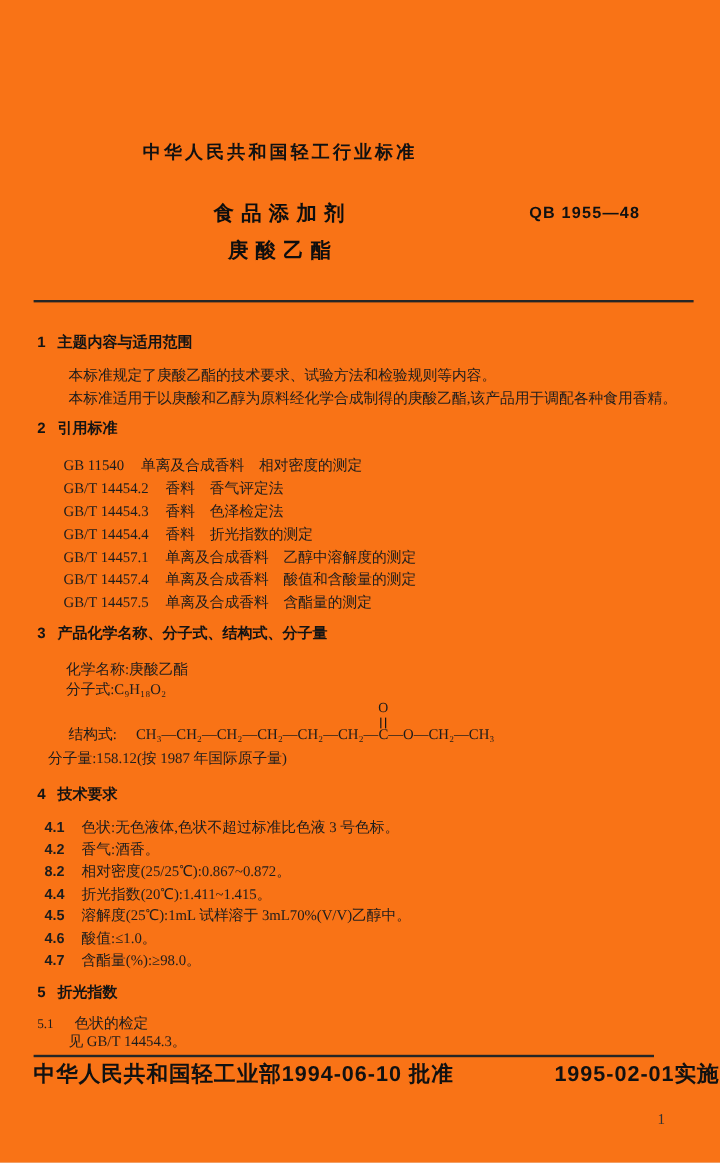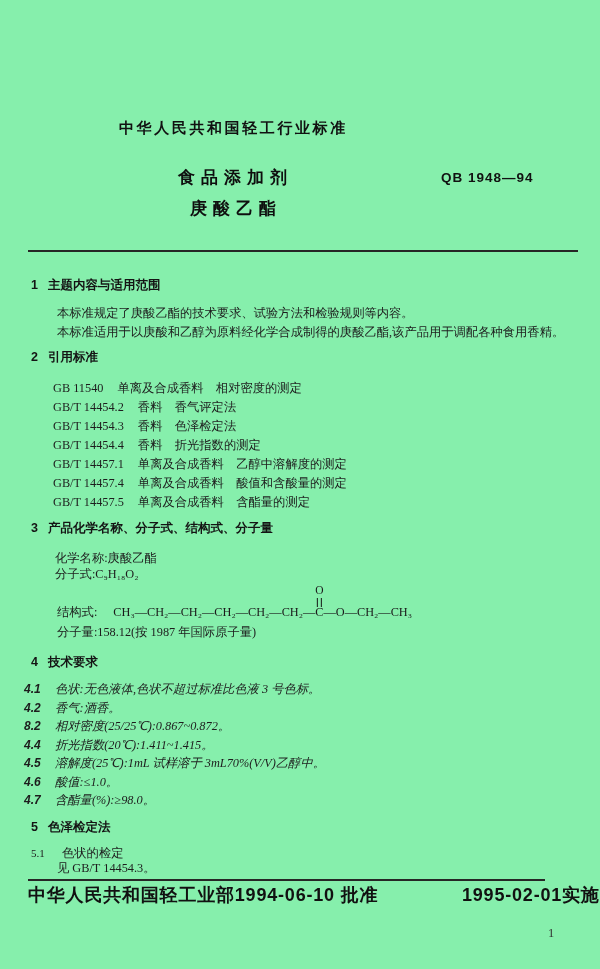--- a/index.html
+++ b/index.html
@@ -1,20 +1,20 @@
 <!DOCTYPE html>
 <html><head>
 <meta charset="utf-8">
 <style>
   html,body { margin:0; padding:0; background:#e8e8e8; }
   .page {
     position:relative;
     width:600px; height:969px;
     margin:0 auto;
-    background:#86efac;
+    background:#f97316;
     color:#1b1b1b;
     font-family:"Liberation Serif", serif;
     overflow:hidden;
   }
   .abs { position:absolute; white-space:nowrap; }
 
   
   .std-type {
     left:119px; top:119px;
     font-family:"Liberation Sans", sans-serif;
@@ -44,21 +44,21 @@
     color:#141414;
   }
   .sec-h .num { display:inline-block; min-width:17px; }
 
   
   .body-t { font-size:12.3px; line-height:14px; color:#1d1d1d; }
 
   .refs { left:53px; top:379px; font-size:12.3px; line-height:19px; color:#1d1d1d; }
   .ref-code { margin-right:14px; }
 
-  .reqs { left:24px; top:680px; font-size:12.3px; line-height:18.5px; color:#1d1d1d;font-style:italic; }
+  .reqs { left:37px; top:680px; font-size:12.3px; line-height:18.5px; color:#1d1d1d; }
   .req-num {
     display:inline-block; min-width:31px;
     font-family:"Liberation Sans", sans-serif; font-weight:bold; font-size:12px;
   }
 
   
   .formula-row { left:57px; top:605px; font-size:12.3px; line-height:15px; }
   .f-label { margin-right:16px; }
   .chem { font-family:Liberation Serif, serif; }
   .carbonyl { position:relative; display:inline-block; }
@@ -85,21 +85,21 @@
   .page-num { left:548px; top:926px; font-size:12.5px; line-height:14px; color:#333; }
 </style>
 </head>
 <body>
 
 <div class="page">
 
   <div class="abs std-type">中华人民共和国轻工行业标准</div>
   <div class="abs doc-title t1">食品添加剂</div>
   <div class="abs doc-title t2">庚酸乙酯</div>
-  <div class="abs std-code">QB 1948—94</div>
+  <div class="abs std-code">QB 1955—48</div>
   <div class="rule rule-top"></div>
 
   <div class="abs sec-h" style="left:31px; top:278px;">
     <span class="num">1</span><span>主题内容与适用范围</span>
   </div>
   <div class="abs body-t" style="left:57px; top:306px;">本标准规定了庚酸乙酯的技术要求、试验方法和检验规则等内容。</div>
   <div class="abs body-t" style="left:57px; top:325px;">本标准适用于以庚酸和乙醇为原料经化学合成制得的庚酸乙酯,该产品用于调配各种食用香精。</div>
 
   <div class="abs sec-h" style="left:31px; top:350px;">
     <span class="num">2</span><span>引用标准</span>
@@ -118,37 +118,37 @@
     <span class="num">3</span><span>产品化学名称、分子式、结构式、分子量</span>
   </div>
   <div class="abs body-t" style="left:55px; top:551px;">化学名称:庚酸乙酯</div>
   <div class="abs body-t chem" style="left:55px; top:567px;">分子式:C₉H₁₈O₂</div>
   <div class="abs formula-row">
     <span class="f-label">结构式:</span><span class="chem">CH₃—CH₂—CH₂—CH₂—CH₂—CH₂—</span><span class="carbonyl chem"><span class="dbo">
           <span class="dbo-o">O</span>
           <span class="dbl"></span>
         </span><span>C</span></span><span class="chem">—O—CH₂—CH₃</span>
   </div>
-  <div class="abs body-t" style="left:57px; top:625px;">分子量:158.12(按 1987 年国际原子量)</div>
+  <div class="abs body-t" style="left:40px; top:625px;">分子量:158.12(按 1987 年国际原子量)</div>
 
   <div class="abs sec-h" style="left:31px; top:655px;">
     <span class="num">4</span><span>技术要求</span>
   </div>
   <div class="abs reqs">
     <div><span class="req-num">4.1</span><span>色状:无色液体,色状不超过标准比色液 3 号色标。</span></div>
     <div><span class="req-num">4.2</span><span>香气:酒香。</span></div>
     <div><span class="req-num">8.2</span><span>相对密度(25/25℃):0.867~0.872。</span></div>
     <div><span class="req-num">4.4</span><span>折光指数(20℃):1.411~1.415。</span></div>
     <div><span class="req-num">4.5</span><span>溶解度(25℃):1mL 试样溶于 3mL70%(V/V)乙醇中。</span></div>
     <div><span class="req-num">4.6</span><span>酸值:≤1.0。</span></div>
     <div><span class="req-num">4.7</span><span>含酯量(%):≥98.0。</span></div>
   </div>
 
   <div class="abs sec-h" style="left:31px; top:820px;">
-    <span class="num">5</span><span>色泽检定法</span>
+    <span class="num">5</span><span>折光指数</span>
   </div>
   <div class="abs body-t" style="left:31px; top:846px;">
     <span class="req-num" style="font-weight:normal; font-family:'Liberation Serif',serif; font-size:11px;">5.1</span><span>色状的检定</span>
   </div>
   <div class="abs body-t" style="left:57px; top:861px;">见 GB/T 14454.3。</div>
 
   <div class="rule rule-bottom"></div>
   <div class="abs foot foot-left">中华人民共和国轻工业部1994-06-10 批准</div>
   <div class="abs foot foot-right">1995-02-01实施</div>
   <div class="abs page-num">1</div>

